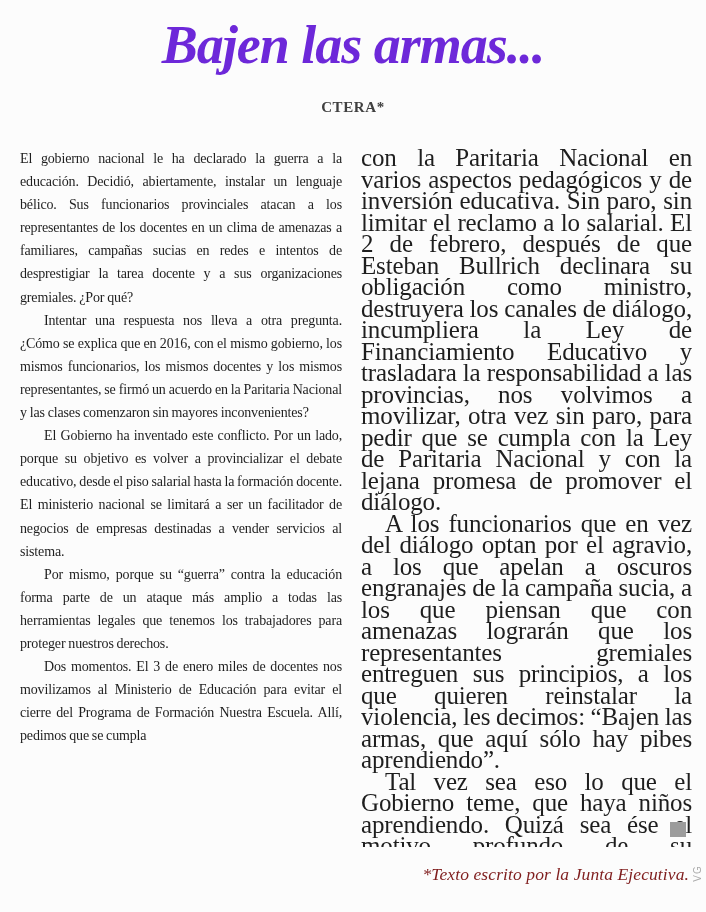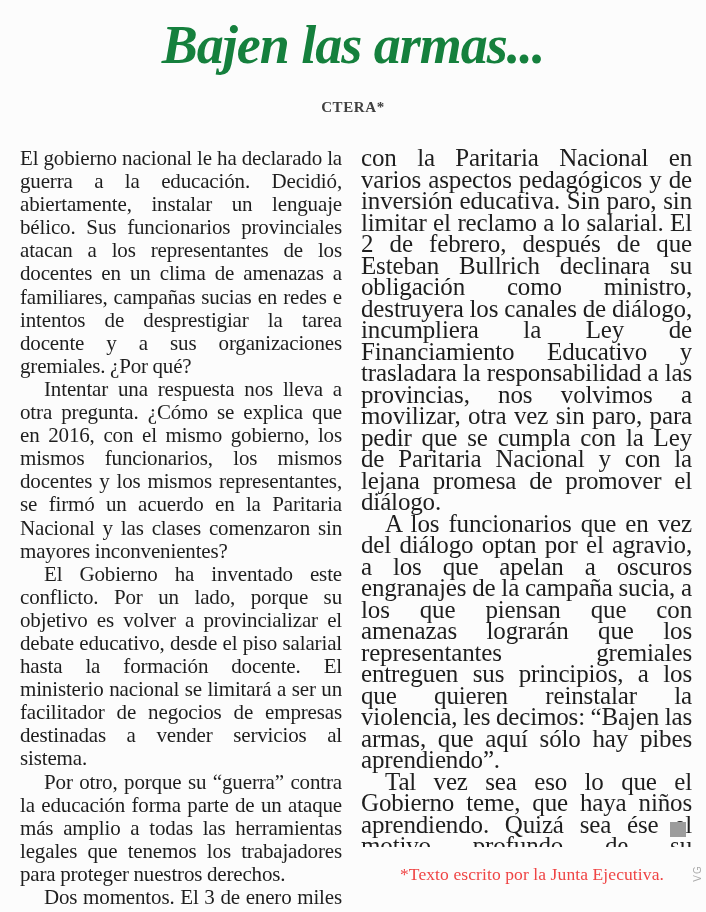--- a/index.html
+++ b/index.html
@@ -24,21 +24,21 @@
     text-align: center;
   }
 
   .title {
     font-family: "Liberation Serif", "DejaVu Serif", serif;
     font-style: italic;
     font-weight: bold;
     font-size: 54px;
     letter-spacing: -1px;
     line-height: 1.1;
-    color: #15803d;
+    color: #6d28d9;
   }
 
   .byline {
     margin-top: 24px;
     font-weight: bold;
     font-size: 15px;
     letter-spacing: 0.6px;
     color: #404040;
   }
 
@@ -55,21 +55,21 @@
     -webkit-hyphens: auto;
   }
 
   .column {
     overflow: hidden;
   }
 
   .column-left {
     width: 322px;
     flex: 0 0 322px;
-    font-size: 21px;
+    font-size: 14px;
     line-height: 23.1px;
     height: 765px;
   }
 
   .column-right {
     width: 331px;
     flex: 0 0 331px;
     font-size: 25px;
     line-height: 21.5px;
     height: 700px;
@@ -90,24 +90,25 @@
     left: 670px;
     top: 822px;
     width: 16px;
     height: 15px;
     background: #9c9c9c;
   }
 
   .footnote {
     position: absolute;
     top: 864px;
-    right: 42px;
+    right: 17px;
+    font-style: italic;
     font-size: 17.5px;
     letter-spacing: 0.1px;
-    color: #ef4444;
+    color: #7f1d1d;
   }
 
   .credit {
     position: absolute;
     top: 868px;
     right: 1px;
     font-family: "Liberation Sans", sans-serif;
     font-size: 10px;
     color: #aaaaaa;
     transform: rotate(-90deg);
@@ -124,21 +125,21 @@
     <div class="title">Bajen las armas...</div>
     <div class="byline">CTERA*</div>
   </div>
 
   <div class="columns">
 
     <div class="column column-left">
       <p>El gobierno nacional le ha declarado la guerra a la educación. Decidió, abiertamente, instalar un lenguaje bélico. Sus funcionarios provinciales atacan a los representantes de los docentes en un clima de amenazas a familiares, campañas sucias en redes e intentos de desprestigiar la tarea docente y a sus organizaciones gremiales. ¿Por qué?</p>
       <p class="indent">Intentar una respuesta nos lleva a otra pregunta. ¿Cómo se explica que en 2016, con el mismo gobierno, los mismos funcionarios, los mismos docentes y los mismos representantes, se firmó un acuerdo en la Paritaria Nacional y las clases comenzaron sin mayores inconvenientes?</p>
       <p class="indent">El Gobierno ha inventado este conflicto. Por un lado, porque su objetivo es volver a provincializar el debate educativo, desde el piso salarial hasta la formación docente. El ministerio nacional se limitará a ser un facilitador de negocios de empresas destinadas a vender servicios al sistema.</p>
-      <p class="indent">Por otro, porque su “guerra” contra la educación forma parte de un ataque más amplio a todas las herramientas legales que tenemos los trabajadores para proteger nuestros derechos.</p>
+      <p class="indent">Por mismo, porque su “guerra” contra la educación forma parte de un ataque más amplio a todas las herramientas legales que tenemos los trabajadores para proteger nuestros derechos.</p>
       <p class="indent">Dos momentos. El 3 de enero miles de docentes nos movilizamos al Ministerio de Educación para evitar el cierre del Programa de Formación Nuestra Escuela. Allí, pedimos que se cumpla</p>
     </div>
 
     <div class="column column-right">
       <p>con la Paritaria Nacional en varios aspectos pedagógicos y de inversión educativa. Sin paro, sin limitar el reclamo a lo salarial. El 2 de febrero, después de que Esteban Bullrich declinara su obligación como ministro, destruyera los canales de diálogo, incumpliera la Ley de Financiamiento Educativo y trasladara la responsabilidad a las provincias, nos volvimos a movilizar, otra vez sin paro, para pedir que se cumpla con la Ley de Paritaria Nacional y con la lejana promesa de promover el diálogo.</p>
       <p class="indent">A los funcionarios que en vez del diálogo optan por el agravio, a los que apelan a oscuros engranajes de la campaña sucia, a los que piensan que con amenazas lograrán que los representantes gremiales entreguen sus principios, a los que quieren reinstalar la violencia, les decimos: “Bajen las armas, que aquí sólo hay pibes aprendiendo”.</p>
       <p class="indent">Tal vez sea eso lo que el Gobierno teme, que haya niños aprendiendo. Quizá sea ése el motivo profundo de su declaración de guerra a la educación. Pero es una guerra que, aun ganando, la perderá. Como ya la perdieron otros. Porque la sociedad argentina mayoritariamente defenderá la educación. Y porque los docentes, además de elegir cada día la profesión, el oficio, el trabajo de enseñar, amamos lo que hacemos.</p>
     </div>
 
   </div>

